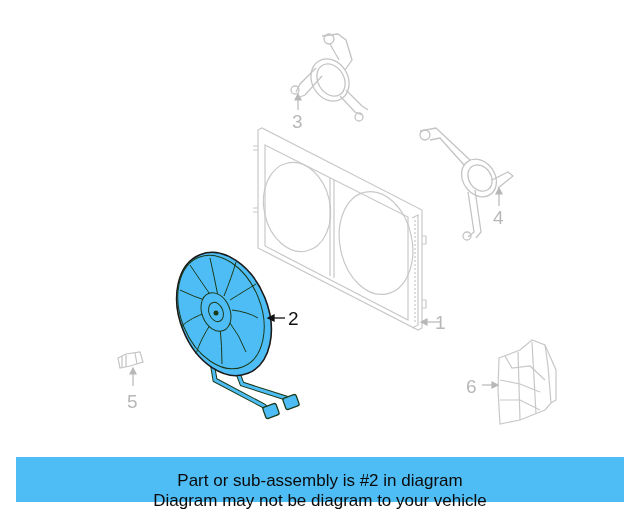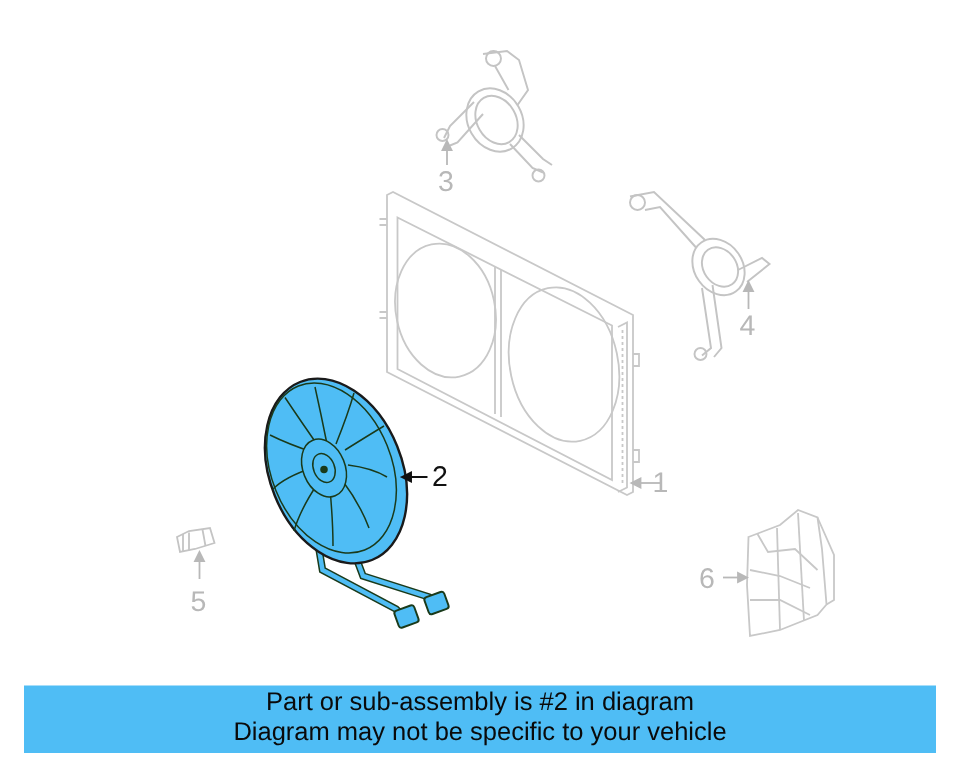--- a/index.html
+++ b/index.html
@@ -5,21 +5,21 @@
   html, body { margin: 0; padding: 0; background: #ffffff; }
   body { width: 640px; height: 512px; position: relative; overflow: hidden; font-family: "Liberation Sans", sans-serif; }
   .diagram { position: absolute; left: 0; top: 0; width: 640px; height: 450px; }
   .callout { position: absolute; font-family: "Liberation Sans", sans-serif; font-size: 19px; line-height: 1; }
   .callout.faded { color: #b8b8b8; }
   .callout.active { color: #111111; }
   .banner {
     position: absolute; left: 16px; top: 457px; width: 608px; height: 45px;
     background: #4fbdf5; color: #0a0a0a; text-align: center;
     font-family: "Liberation Sans", sans-serif; font-size: 17px; line-height: 20px;
-    padding-top: 1px; box-sizing: border-box;
+    padding-top: 14px; box-sizing: border-box;
   }
   .banner div { white-space: nowrap; }
 </style>
 </head>
 <body>
 
 <div class="diagram">
   <svg width="640" height="450" viewBox="0 0 640 450" xmlns="http://www.w3.org/2000/svg">
 
     <g fill="none" stroke="#c4c4c4" stroke-width="1.3">
@@ -140,14 +140,14 @@
 
 <span class="callout faded" style="left:435px; top:313px;">1</span>
 <span class="callout active" style="left:288px; top:309px;">2</span>
 <span class="callout faded" style="left:292px; top:112px;">3</span>
 <span class="callout faded" style="left:493px; top:208px;">4</span>
 <span class="callout faded" style="left:127px; top:392px;">5</span>
 <span class="callout faded" style="left:466px; top:377px;">6</span>
 
 <div class="banner">
   <div>Part or sub-assembly is #2 in diagram</div>
-  <div>Diagram may not be specific to your vehicle</div>
+  <div>Diagram may not be diagram to your vehicle</div>
 </div>
 
 </body></html>

